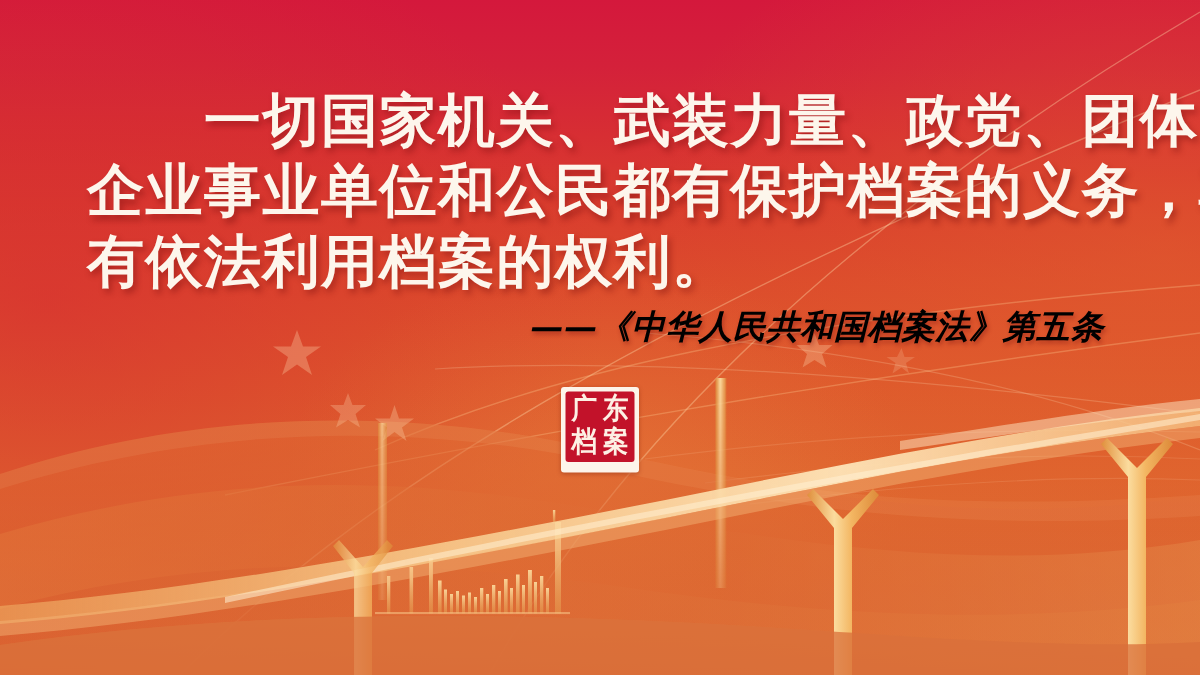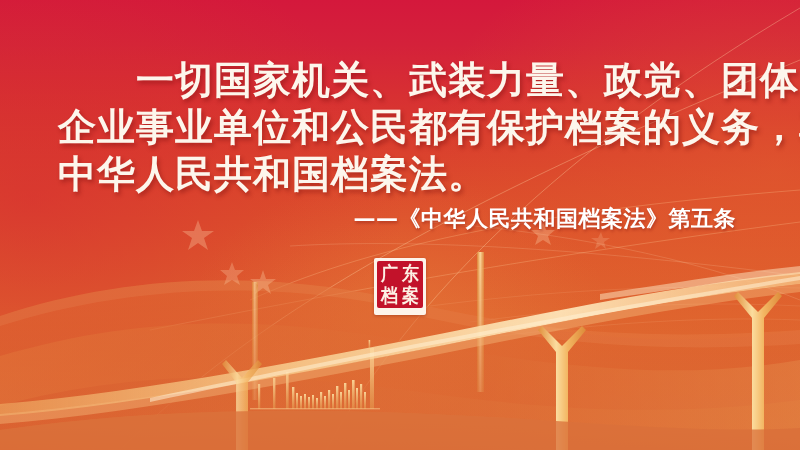--- a/index.html
+++ b/index.html
@@ -82,28 +82,29 @@
     letter-spacing: 1px;
     white-space: nowrap;
     text-shadow: 2px 3px 4px rgba(120,14,14,0.45);
     font-family: "DejaVu Serif", "Liberation Serif", serif;
   }
   .quote-line.indent { text-indent: 78px; }
 
   .attribution {
     margin-top: 6px;
     text-align: right;
-    color: #ffffff;
+    color: #000000;
     font-size: 22px;
     line-height: 30px;
     font-weight: 700;
     letter-spacing: 0.5px;
     padding-right: 6px;
     text-shadow: 1px 2px 3px rgba(120,14,14,0.40);
     font-family: "DejaVu Serif", "Liberation Serif", serif;
+    font-style: italic;
   }
 
   
   .seal {
     position: absolute;
     left: 374px;
     top: 258px;
     width: 52px;
     height: 57px;
     z-index: 50;
@@ -307,21 +308,21 @@
         <path d="M 236,450 L 236,382 L 222,364 L 226,360 L 242,378 L 258,360 L 262,364 L 248,382 L 248,450 Z" opacity="0.75"></path>
       </g>
 
       <path d="M 0,430 C 180,404 360,408 540,420 C 660,428 730,432 800,428 L 800,450 L 0,450 Z" fill="#d96f39" fill-opacity="0.75"></path>
     </svg>
   </div>
 
   <div class="quote-block">
     <div class="quote-line indent">一切国家机关、武装力量、政党、团体、</div>
     <div class="quote-line">企业事业单位和公民都有保护档案的义务，享</div>
-    <div class="quote-line">中华人民共和国档案法。</div>
+    <div class="quote-line">有依法利用档案的权利。</div>
     <div class="attribution">——《中华人民共和国档案法》第五条</div>
   </div>
 
   <div class="seal">
     <div class="seal-card"></div>
     <div class="seal-ink"></div>
     <div class="seal-grid">
       <span class="seal-ch c1">东</span>
       <span class="seal-ch c2">案</span>
       <span class="seal-ch c3">广</span>

